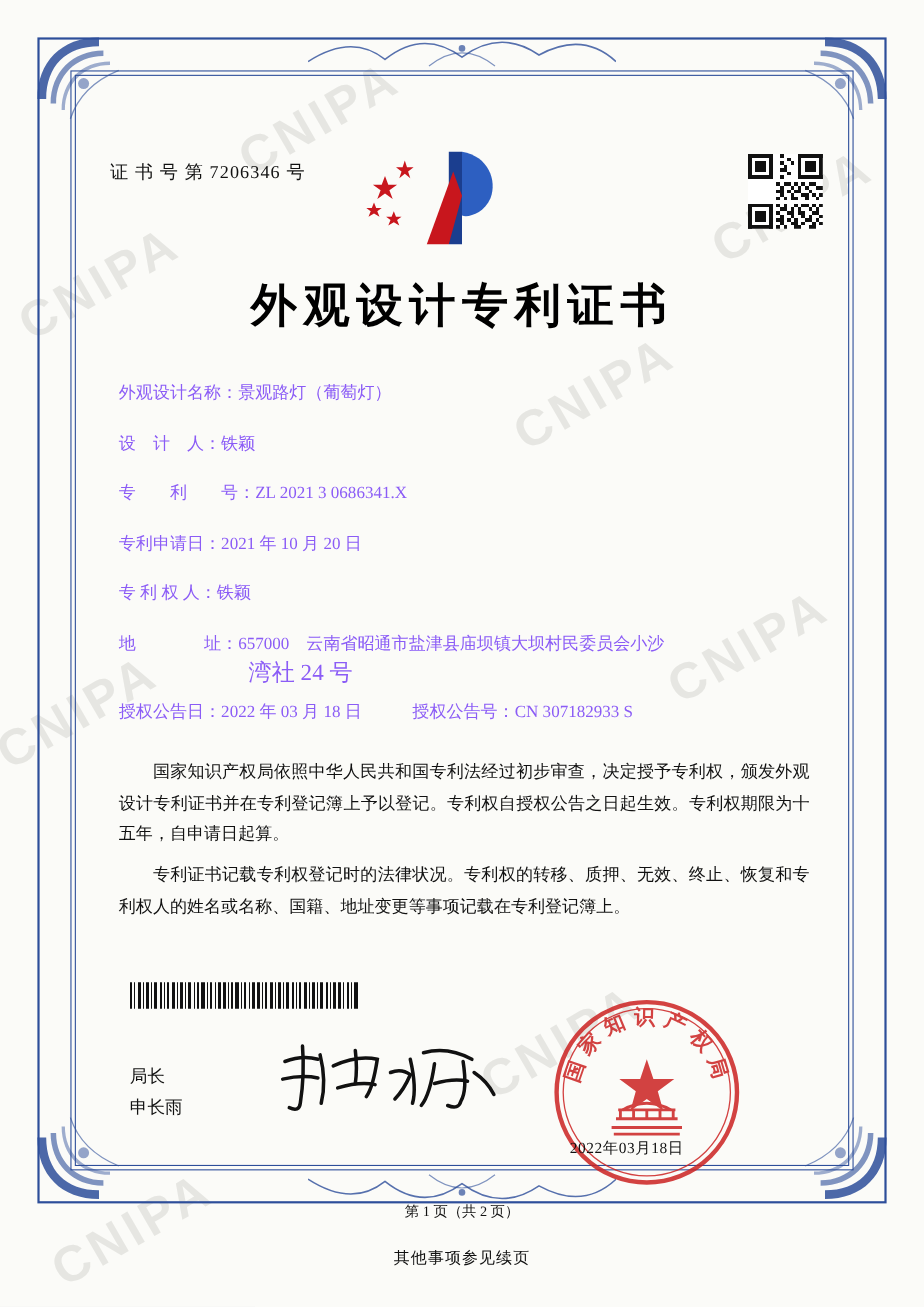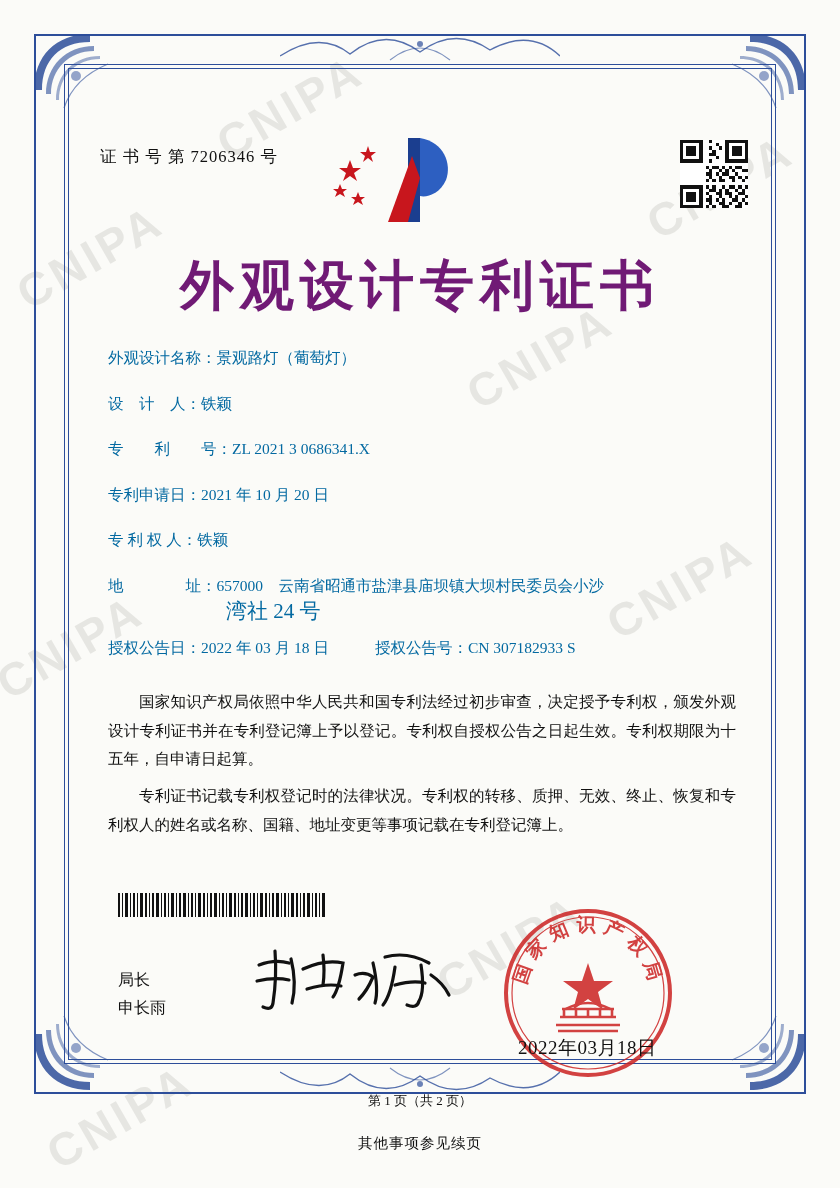--- a/index.html
+++ b/index.html
@@ -83,32 +83,32 @@
   }
   .qr{
     position:absolute;
     right:92px;top:140px;
     width:68px;height:68px;
   }
   .title{
     position:absolute;
     left:0;right:0;top:250px;
     text-align:center;
-    font-size:54px;
+    font-size:42px;
     font-weight:bold;
     letter-spacing:6px;
-    color:#701a75;
+    color:#000000;
     font-family:"DejaVu Serif", serif;
   }
   .fields{
     position:absolute;
     left:108px;top:350px;
     width:640px;
     font-size:15.5px;
-    color:#0369a1;
+    color:#8b5cf6;
     line-height:1;
   }
   .row{
     display:flex;
     align-items:flex-start;
     margin-bottom:30px;
   }
   .label{
     white-space:pre;
     flex:0 0 auto;
@@ -160,21 +160,21 @@
     width:220px;height:70px;
   }
   .seal{
     position:absolute;
     left:500px;top:905px;
     width:176px;height:176px;
   }
   .seal-date{
     position:absolute;
     left:518px;top:1035px;
-    font-size:19px;
+    font-size:14px;
     color:#111;
     letter-spacing:0.5px;
   }
   .pagenum{
     position:absolute;
     left:0;right:0;top:1092px;
     text-align:center;
     font-size:13px;
     color:#111;
   }

